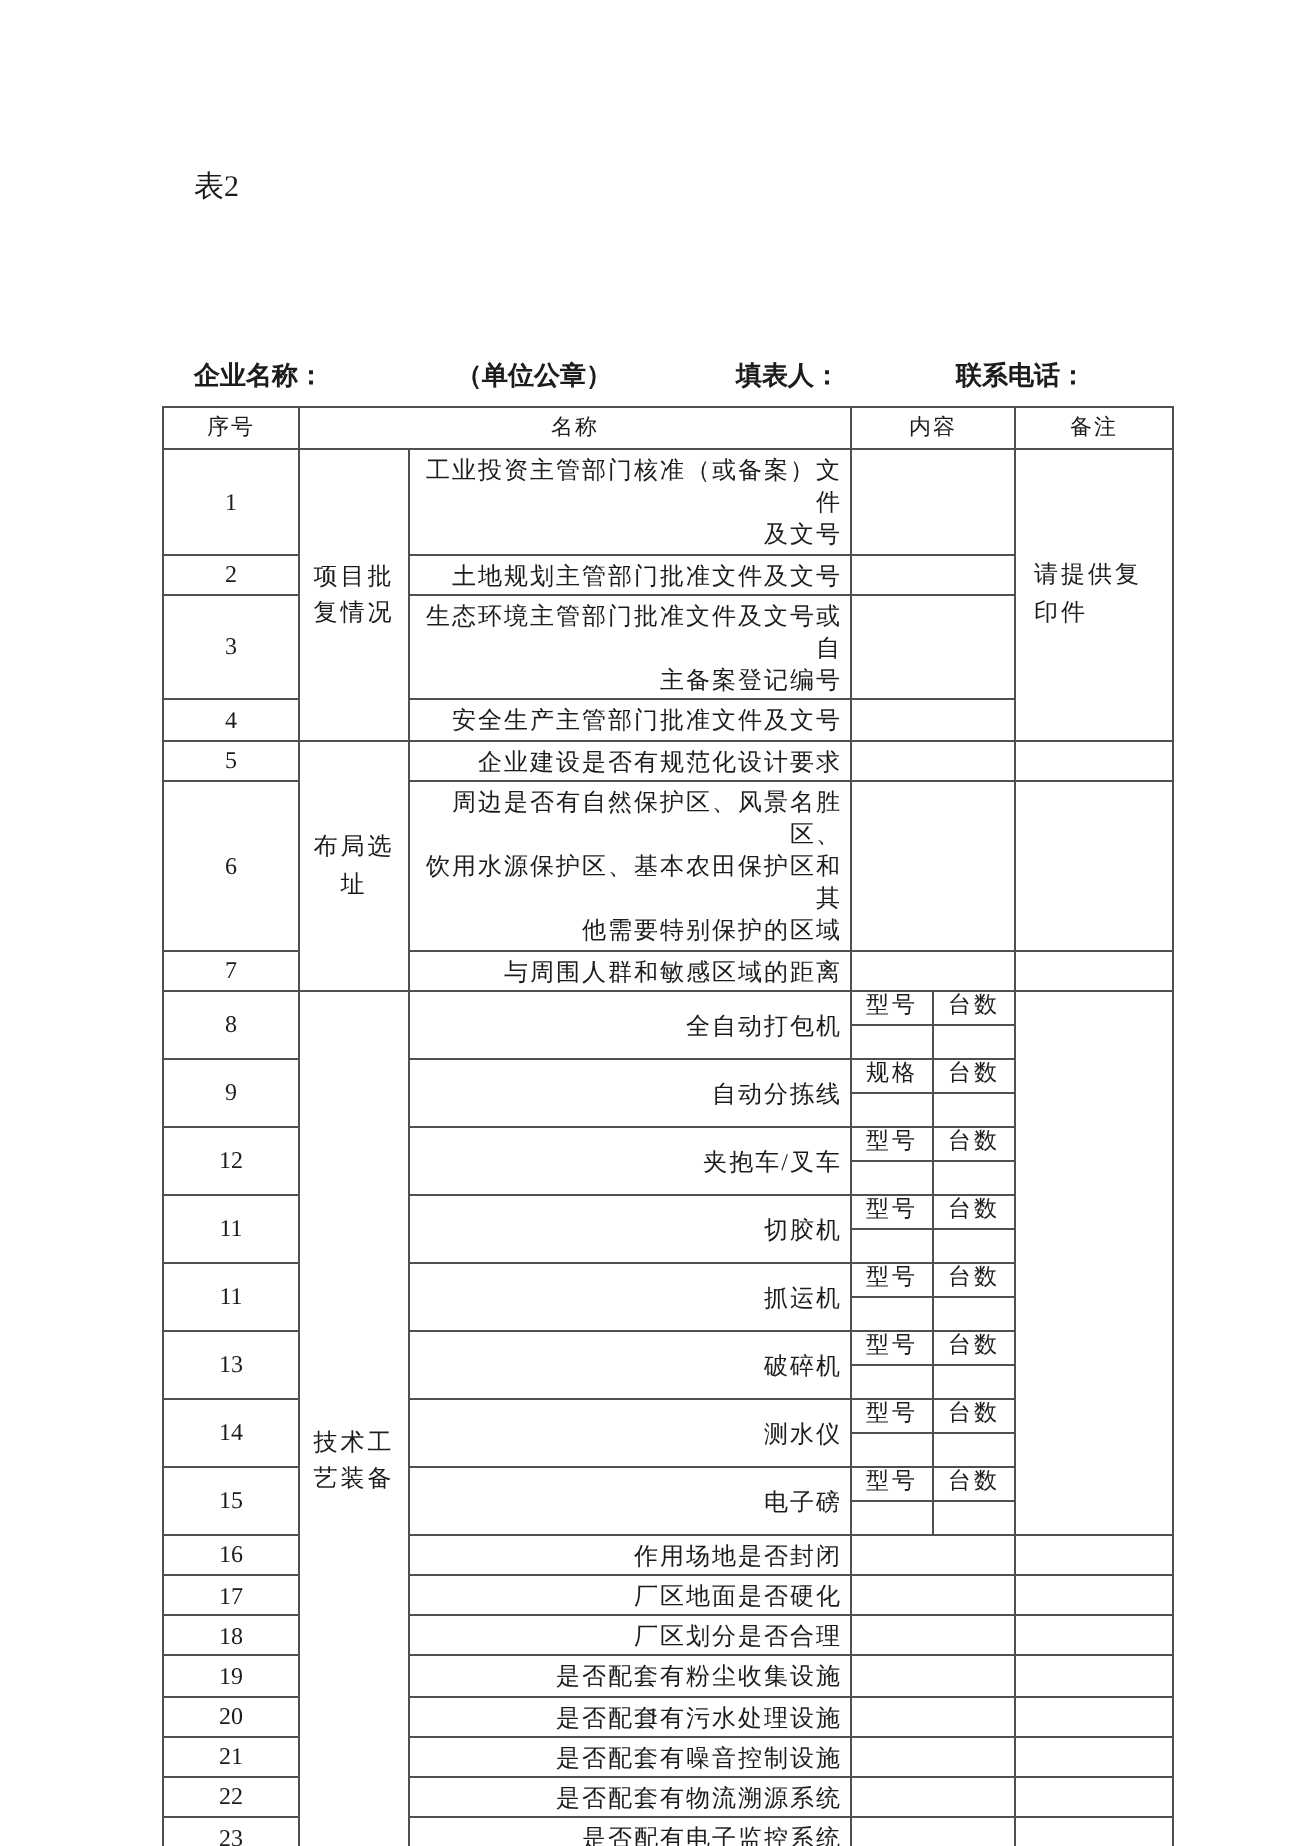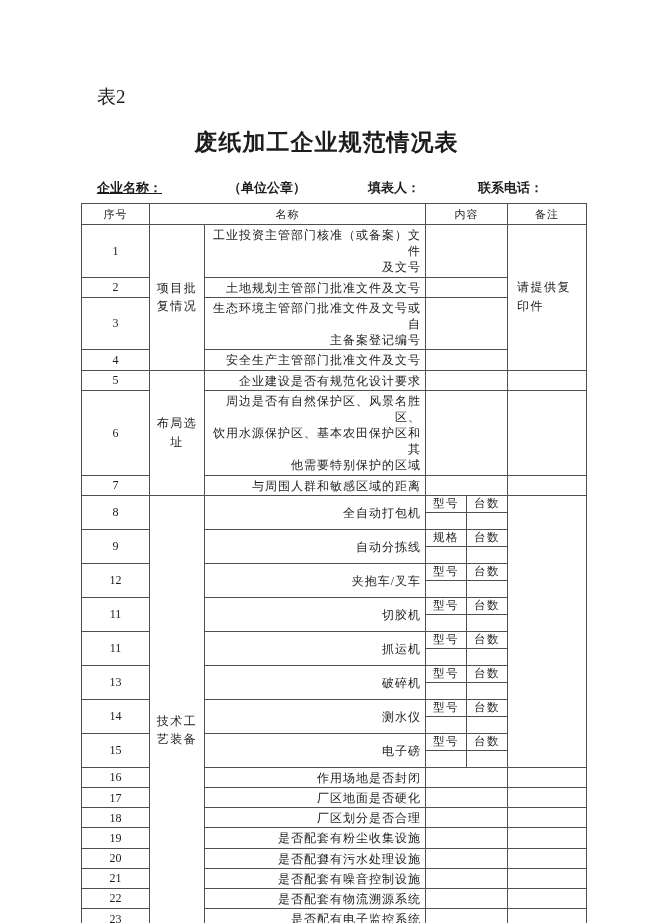--- a/index.html
+++ b/index.html
@@ -1,30 +1,30 @@
 <!DOCTYPE html>
 <html><head>
 <meta charset="utf-8">
 <style>
   html,body { margin:0; padding:0; background:#ffffff; }
   .page {
     position:relative; width:653px; height:923px; background:#ffffff;
     font-family:"Liberation Serif","DejaVu Serif",serif; color:#1c1c1c;
     overflow:hidden;
   }
-  .sheet-label { position:absolute; left:97px; top:84px; font-size:19px; }
+  .sheet-label { position:absolute; left:97px; top:84px; font-size:15px; }
   .title {
     position:absolute; left:0; right:0; top:127px; margin:0;
     text-align:center; font-family:"Liberation Sans","DejaVu Sans",sans-serif;
     font-weight:700; font-size:23px; letter-spacing:1px;
   }
   .info { position:absolute; top:179px; left:0; width:100%; height:18px;
           font-size:13px; font-weight:700; }
   .info span { position:absolute; top:0; white-space:nowrap; }
-  .f-company { left:97px;text-decoration:underline; }
+  .f-company { left:97px; }
   .f-seal    { left:228px; }
   .f-filler  { left:368px; }
   .f-phone   { left:478px; }
 
   table.main {
     position:absolute; left:81px; top:203px; width:505px;
     border-collapse:collapse; table-layout:fixed; font-size:12px;
   }
   td { border:1px solid #4f4f4f; padding:0; vertical-align:middle;
        line-height:1.35; overflow:hidden; }
@@ -44,21 +44,20 @@
   .page-num { position:absolute; top:851px; left:0; right:0;
               text-align:center; font-size:12px; }
 </style>
 </head>
 <body>
 
 <div class="page">
 
   <div class="sheet-label">表2</div>
 
-  <h1 class="title">废纸加工企业规范情况表</h1>
 
   <div class="info">
     <span class="f-company">企业名称：</span>
     <span class="f-seal">（单位公章）</span>
     <span class="f-filler">填表人：</span>
     <span class="f-phone">联系电话：</span>
   </div>
 
   <table class="main">
     <colgroup>

